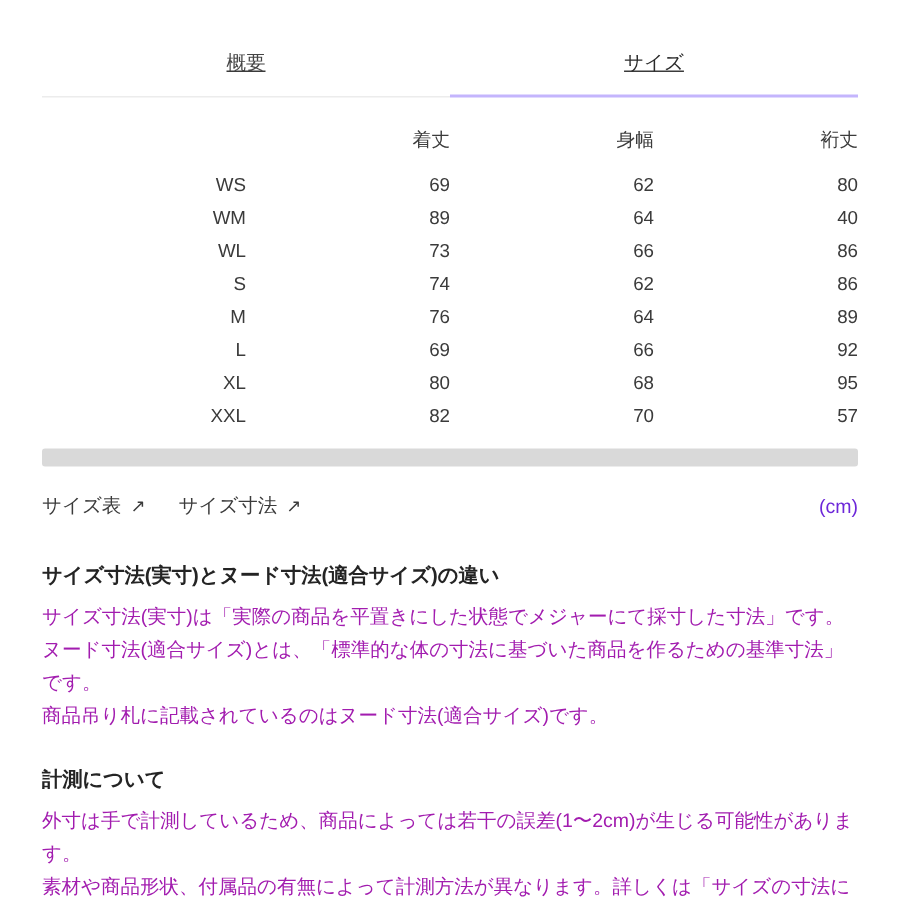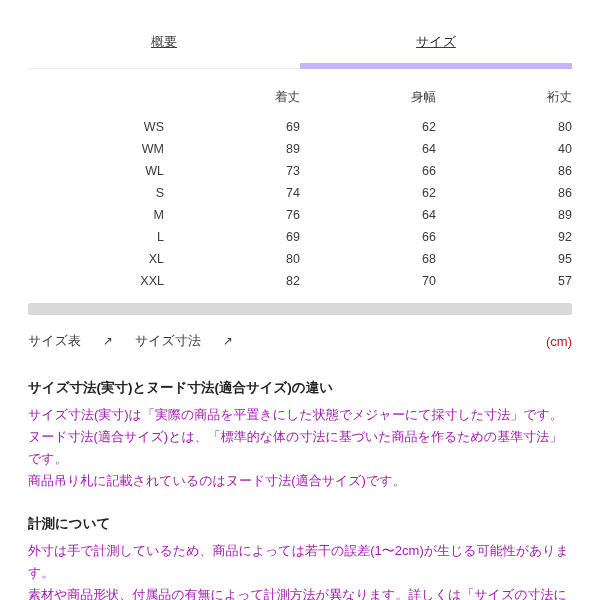--- a/index.html
+++ b/index.html
@@ -11,41 +11,41 @@
     overflow: hidden;
   }
   .page { padding: 0 28px; }
 
   
   .tabbar { display: flex; margin-top: 33px; text-decoration: underline; }
   .tab {
     flex: 1; text-align: center; font-size: 13px; color: #454545;
     padding-bottom: 13px; border-bottom: 1px solid #ececec; cursor: pointer;
   }
-  .tab.active { color: #2a2a2a; border-bottom: 6px solid #c4b5fd; padding-bottom: 12px; }
+  .tab.active { color: #2a2a2a; border-bottom: 2px solid #c4b5fd; padding-bottom: 12px; }
 
   
   .size-table { margin-top: 17px; font-size: 12.5px; }
   .trow { display: grid; grid-template-columns: 1fr 1fr 1fr 1fr; line-height: 22px; }
   .trow .tcell { text-align: right; color: #3b3b3b; }
   .trow.thead { margin-bottom: 8px; color: #3b3b3b; }
 
   
   .hscrollbar {
     margin-top: 11px; height: 12px; background: #d9d9d9; border-radius: 2px;
   }
 
   
   .links-row { display: flex; align-items: center; margin-top: 17px; font-size: 13px; }
   .size-link {
     color: #3b3b3b; text-decoration: none; cursor: pointer;
-    display: inline-flex; align-items: center; margin-right: 22px; gap: 16px;
+    display: inline-flex; align-items: center; margin-right: 22px;
   }
   .size-link .ext { margin-left: 6px; font-size: 12px; color: #3b3b3b; }
-  .unit { margin-left: auto; color: #b91c1c; text-align: right; }
+  .unit { margin-left: auto; color: #6d28d9; text-align: right; }
 
   
   .section { margin-top: 27px; }
   .section + .section { margin-top: 21px; }
   .section h3 { font-size: 13.5px; font-weight: bold; color: #242424; line-height: 22px; margin-bottom: 5px; }
   .section p { font-size: 13px; line-height: 22px; color: #a21caf; }
 </style>
 </head>
 <body>
 

